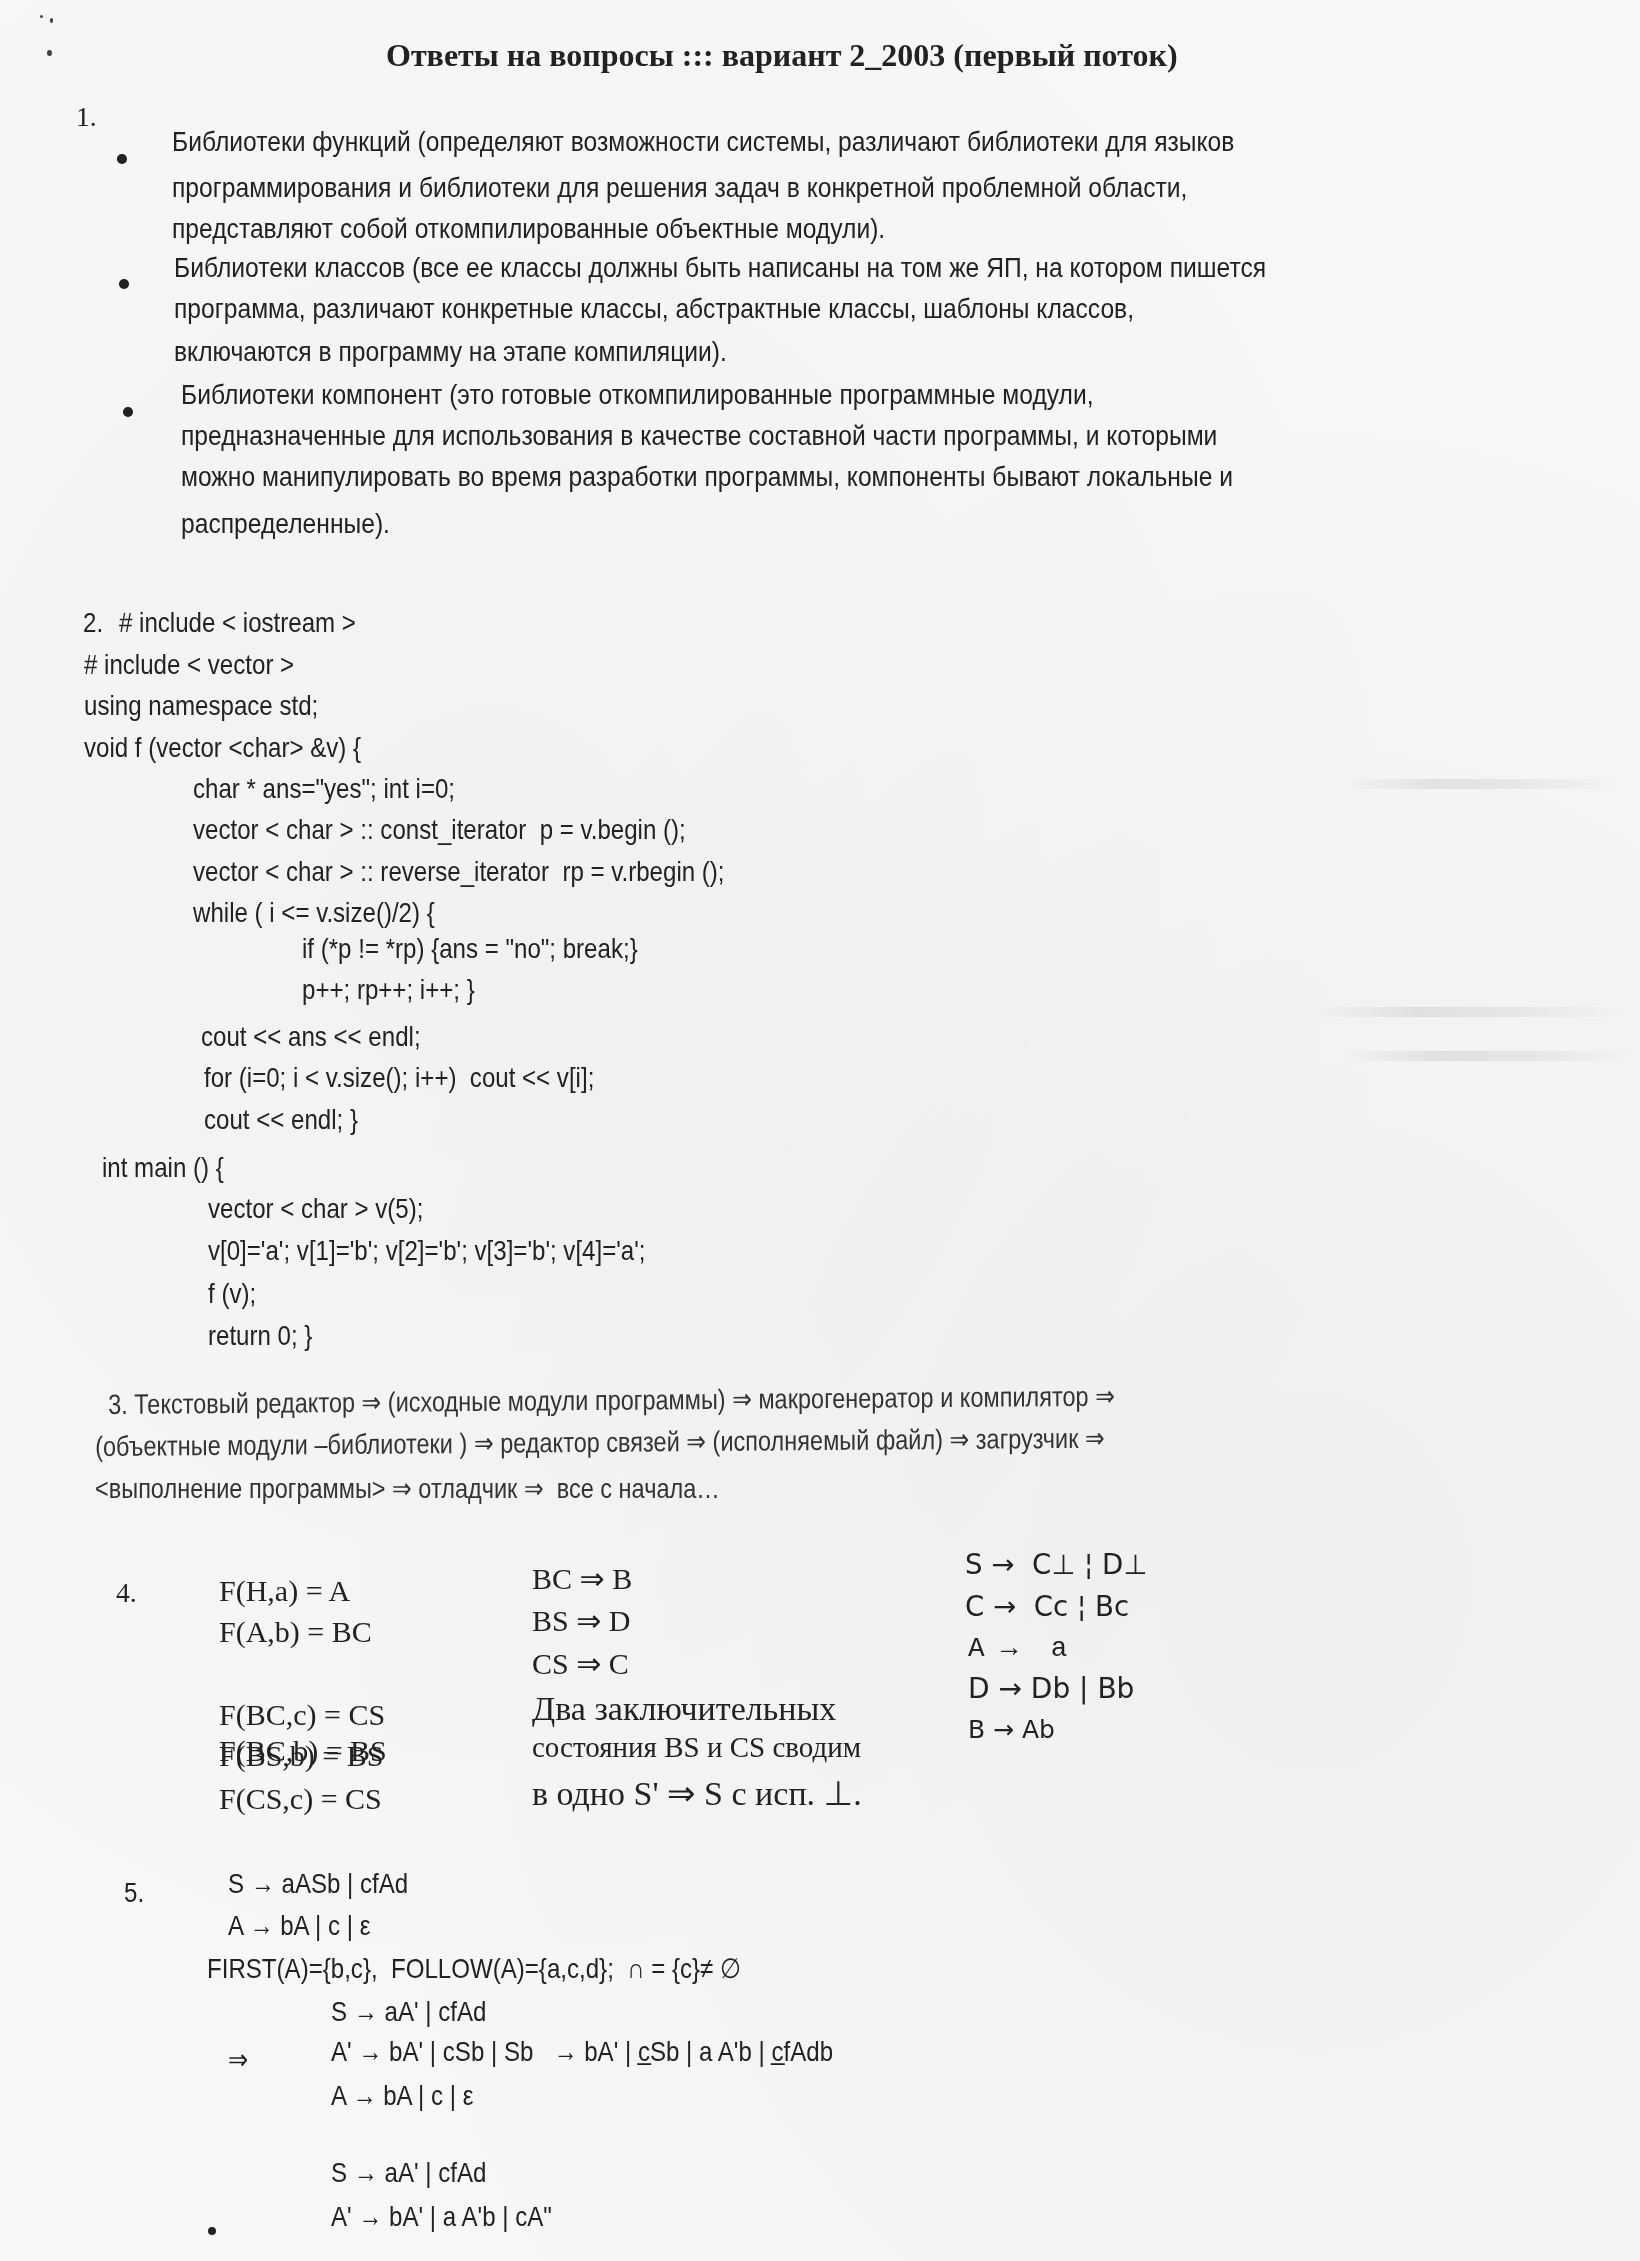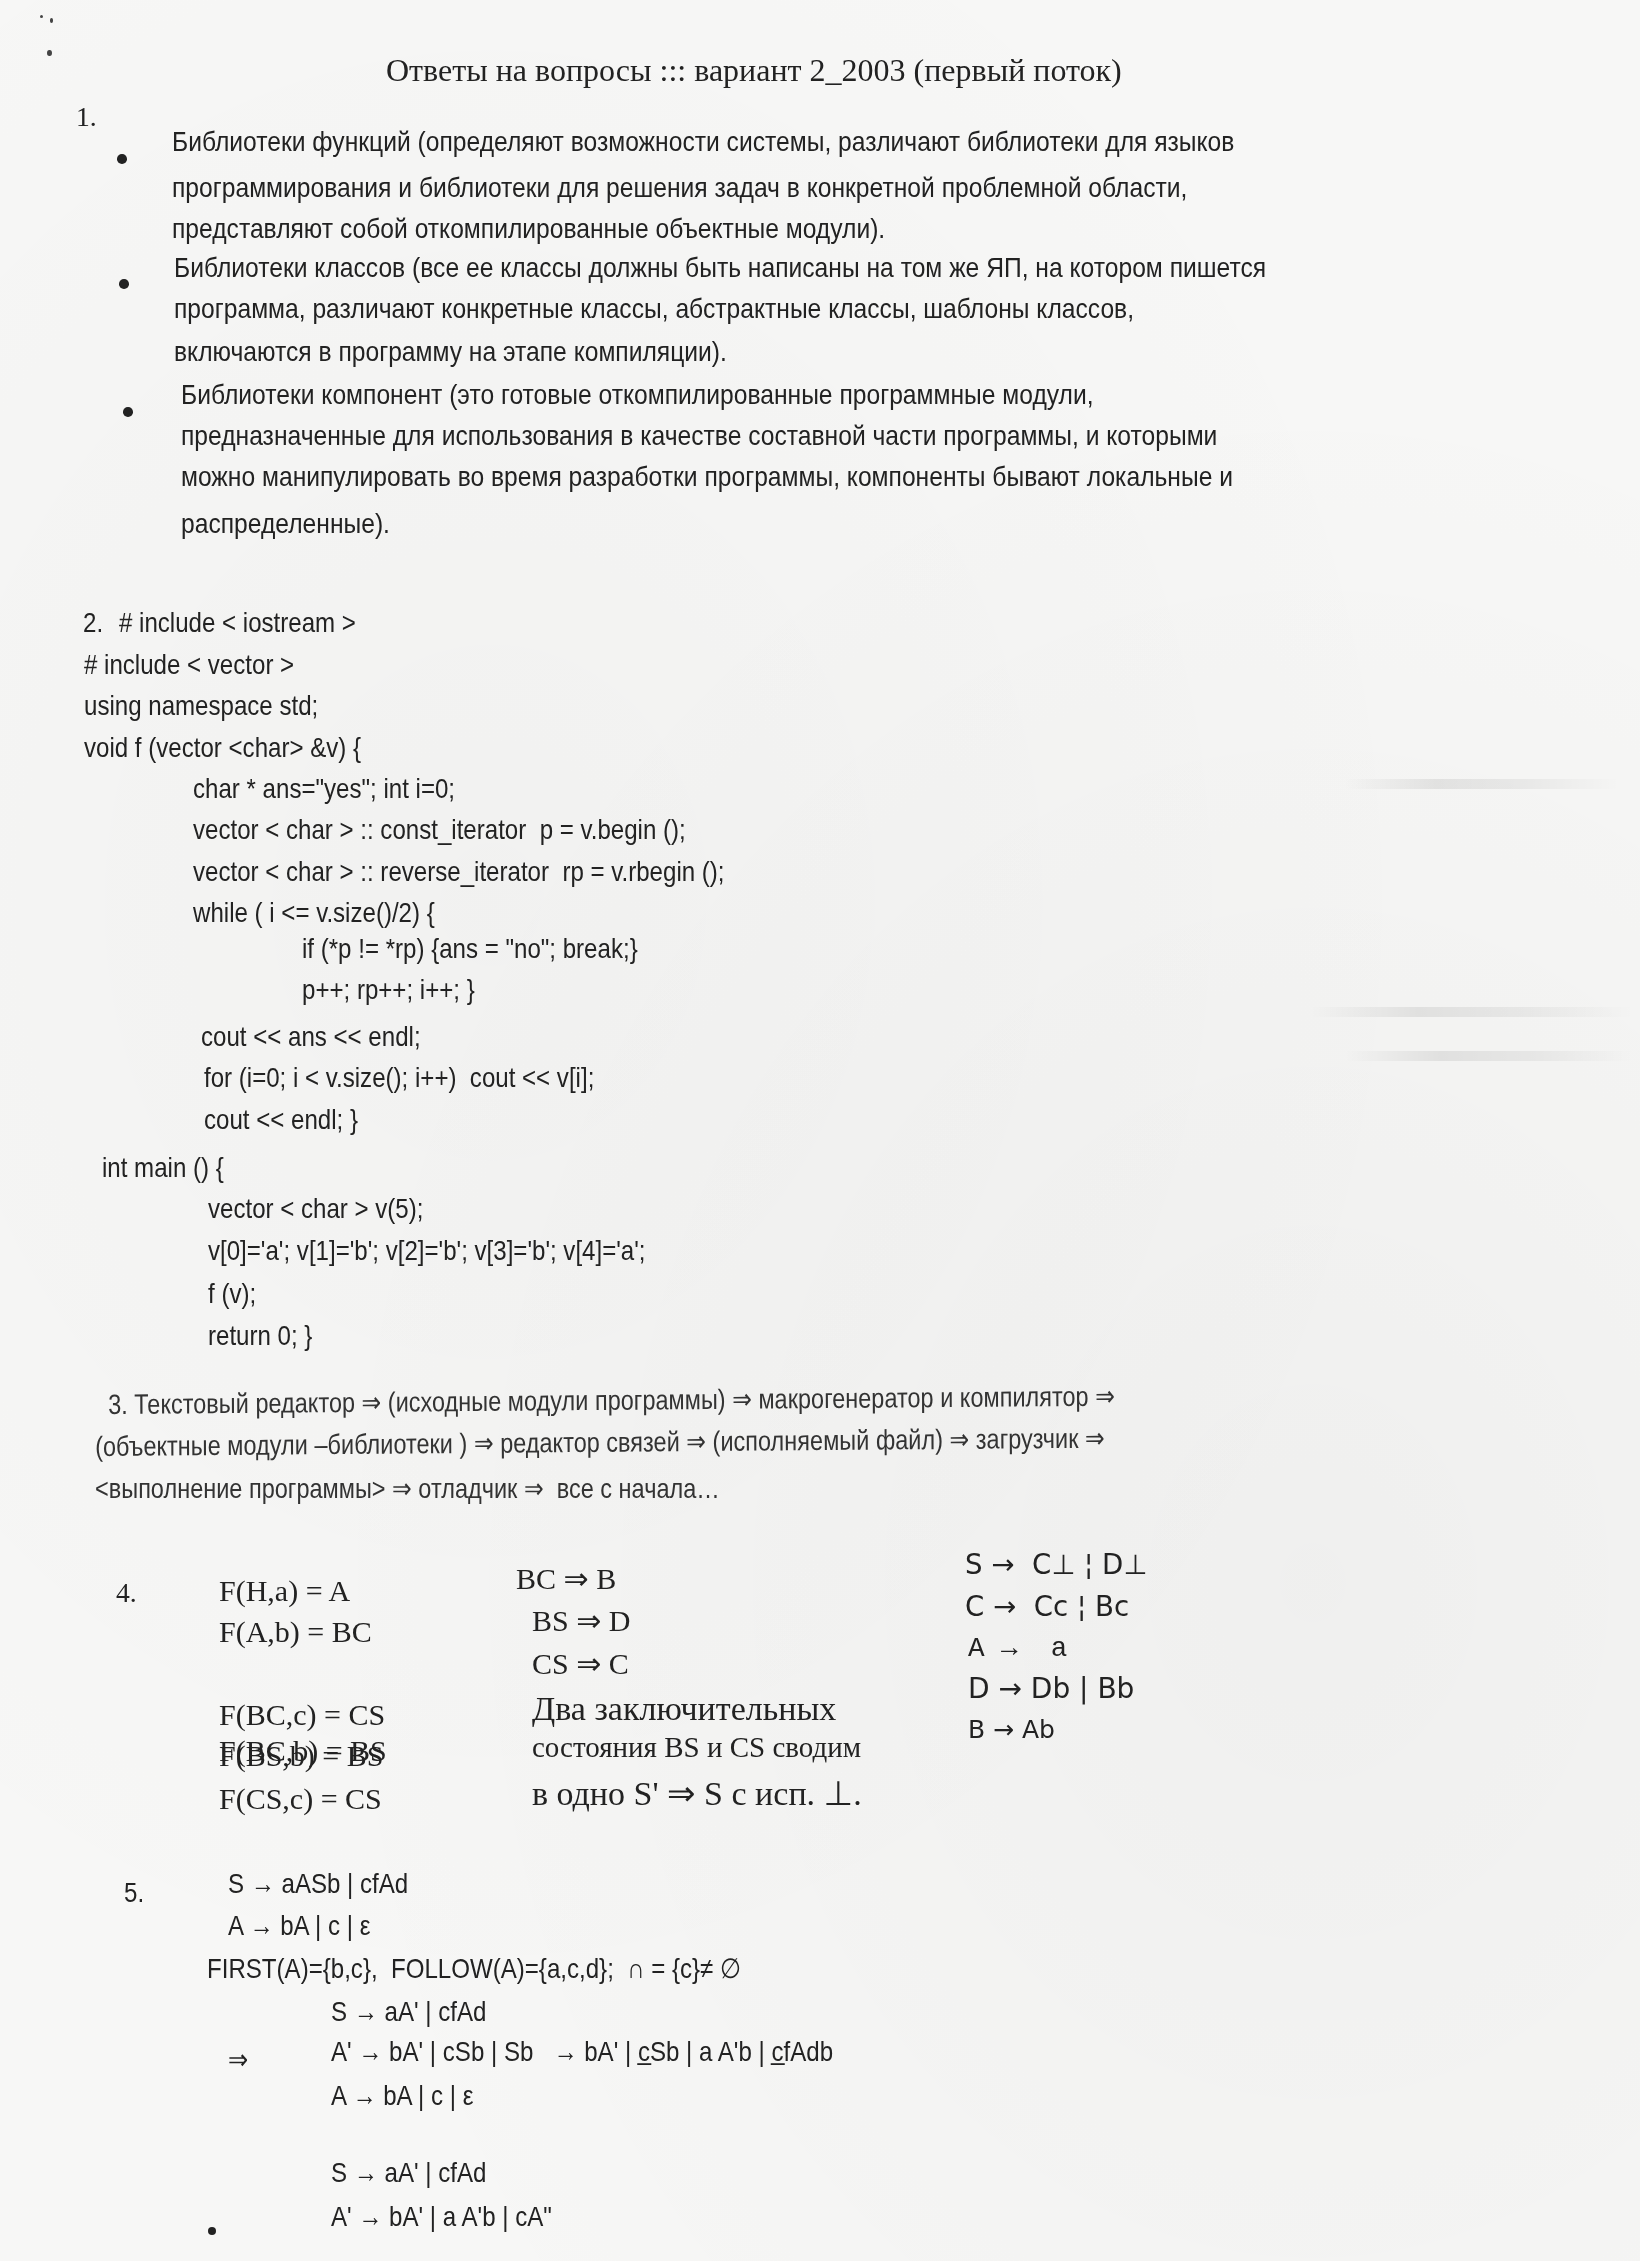--- a/index.html
+++ b/index.html
@@ -8,21 +8,21 @@
     background:#f6f6f5;
     color:#222;
     font-family:"Liberation Serif", "DejaVu Serif", serif;
   }
   .page { position:absolute; left:0; top:0; width:1641px; height:2261px;
     background:
       radial-gradient(ellipse at 30% 40%, rgba(0,0,0,0.025), transparent 60%),
       radial-gradient(ellipse at 80% 70%, rgba(0,0,0,0.03), transparent 55%),
       #f7f7f6; }
   .ln { position:absolute; white-space:pre; line-height:1; }
-  .title { font-size:32px; font-weight:normal;margin-top:15px; }
+  .title { font-size:32px; font-weight:bold; }
   .body { font-size:28px; font-family:"Liberation Sans Narrow","Liberation Sans", sans-serif; transform-origin:left top; }
   .narrow { transform:scaleX(0.88); }
   .code { font-size:28px; font-family:"Liberation Sans", sans-serif; transform:scaleX(0.86); transform-origin:left top; }
   .math { font-size:30px; font-family:"Liberation Serif", serif; }
   .bullet { position:absolute; width:9.7px; height:9.7px; border-radius:50%; background:#222; }
   .speck { position:absolute; background:#444; border-radius:50%; }
   .smear { position:absolute; height:9.7px; background:linear-gradient(90deg, transparent, rgba(0,0,0,0.08), rgba(0,0,0,0.05), transparent); }
 </style>
 </head>
 <body>
@@ -81,21 +81,21 @@
   <div class="ln body" style="left:95px;top:1475px;transform:scaleX(0.84);color:#333">&lt;выполнение программы&gt; ⇒ отладчик ⇒  все с начала…</div>
 
   <div class="ln math" style="left:116px;top:1579px;font-size:27.6px">4.</div>
   <div class="ln math" style="left:219px;top:1576px">F(H,a) = A</div>
   <div class="ln math" style="left:219px;top:1617px">F(A,b) = BC</div>
   <div class="ln math" style="left:219px;top:1736px">F(BC,b) = BS</div>
   <div class="ln math" style="left:219px;top:1700px">F(BC,c) = CS</div>
   <div class="ln math" style="left:219px;top:1741px">F(BS,b) = BS</div>
   <div class="ln math" style="left:219px;top:1784px">F(CS,c) = CS</div>
 
-  <div class="ln math" style="left:516px;top:1564px">BC ⇒ B</div>
+  <div class="ln math" style="left:532px;top:1564px">BC ⇒ B</div>
   <div class="ln math" style="left:532px;top:1606px">BS ⇒ D</div>
   <div class="ln math" style="left:532px;top:1649px">CS ⇒ C</div>
   <div class="ln math" style="left:532px;top:1692px;font-size:34px">Два заключительных</div>
   <div class="ln math" style="left:532px;top:1733px;font-size:29px">состояния BS и CS сводим</div>
   <div class="ln math" style="left:532px;top:1777px;font-size:34px">в одно S' ⇒ S с исп. ⊥.</div>
 
   <div class="ln math" style="left:965px;top:1551px;font-family:'DejaVu Sans',sans-serif;font-size:27.6px">S →  C⊥ ¦ D⊥</div>
   <div class="ln math" style="left:965px;top:1593px;font-family:'DejaVu Sans',sans-serif;font-size:27.6px">C →  Cc ¦ Bc</div>
   <div class="ln math" style="left:968px;top:1635px;font-family:Liberation Mono, monospace;font-size:27.6px">A →  a</div>
   <div class="ln math" style="left:968px;top:1675px;font-family:'DejaVu Sans',sans-serif;font-size:28px">D → Db | Bb</div>

